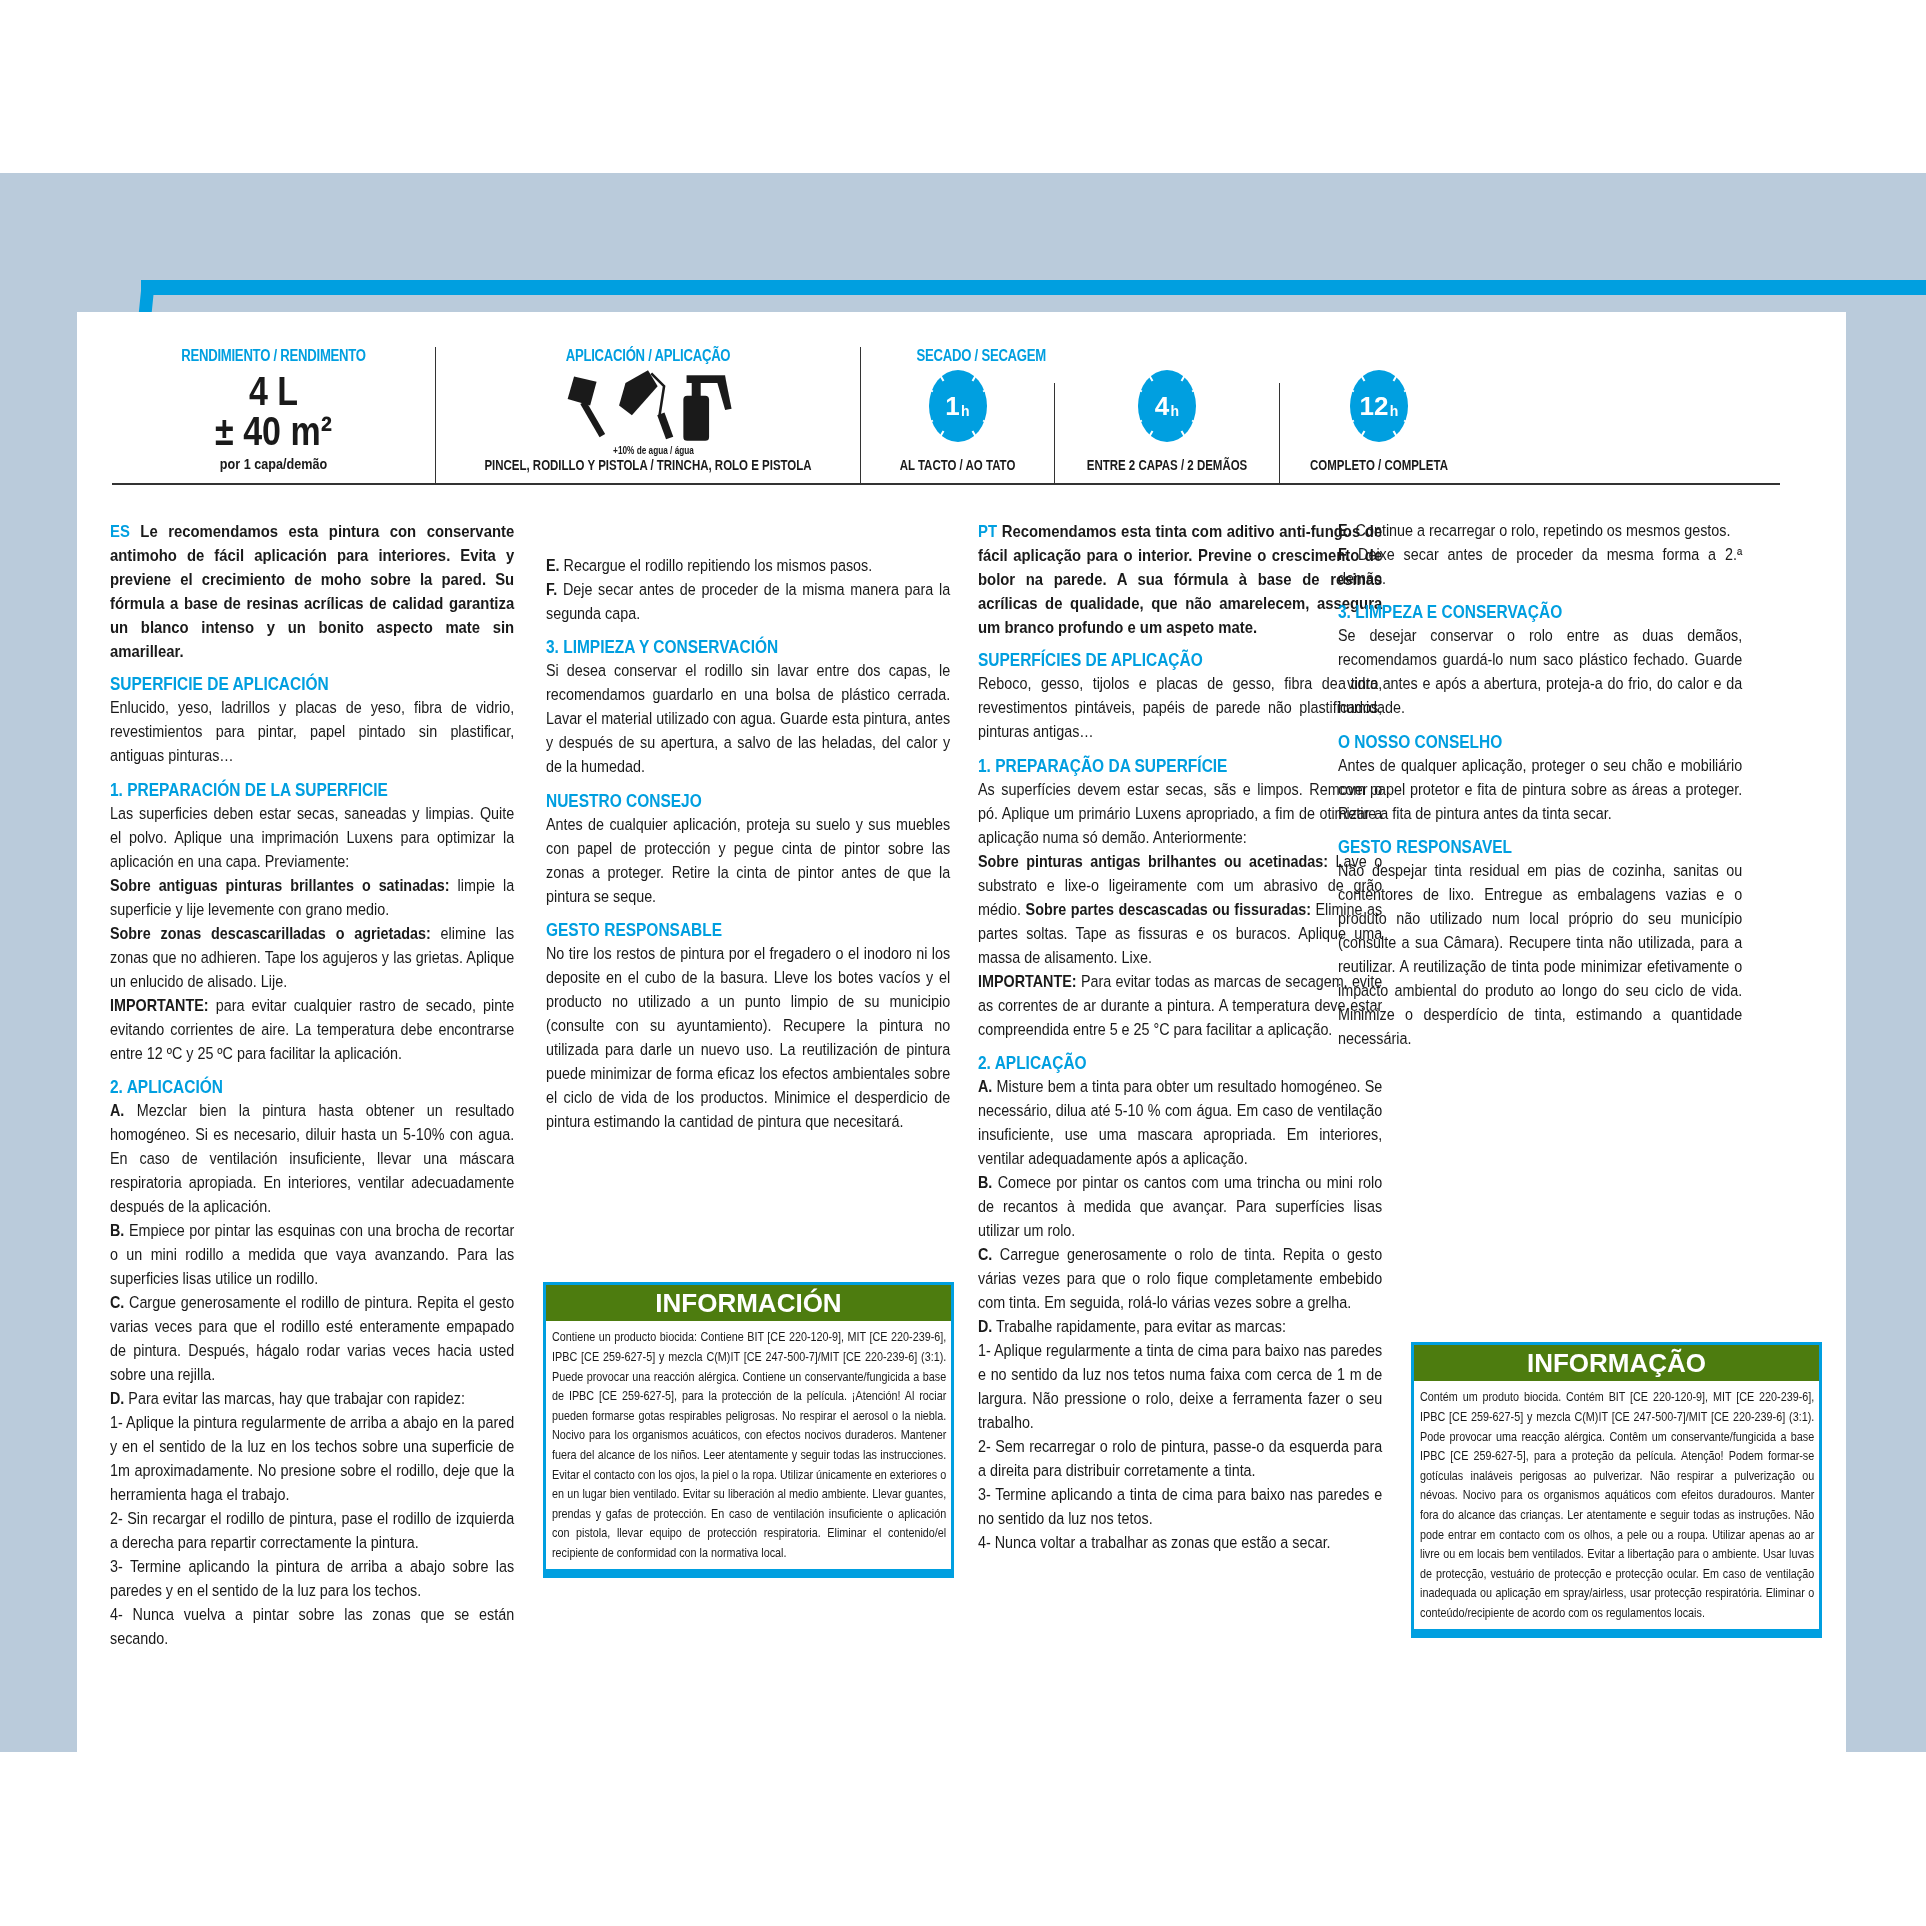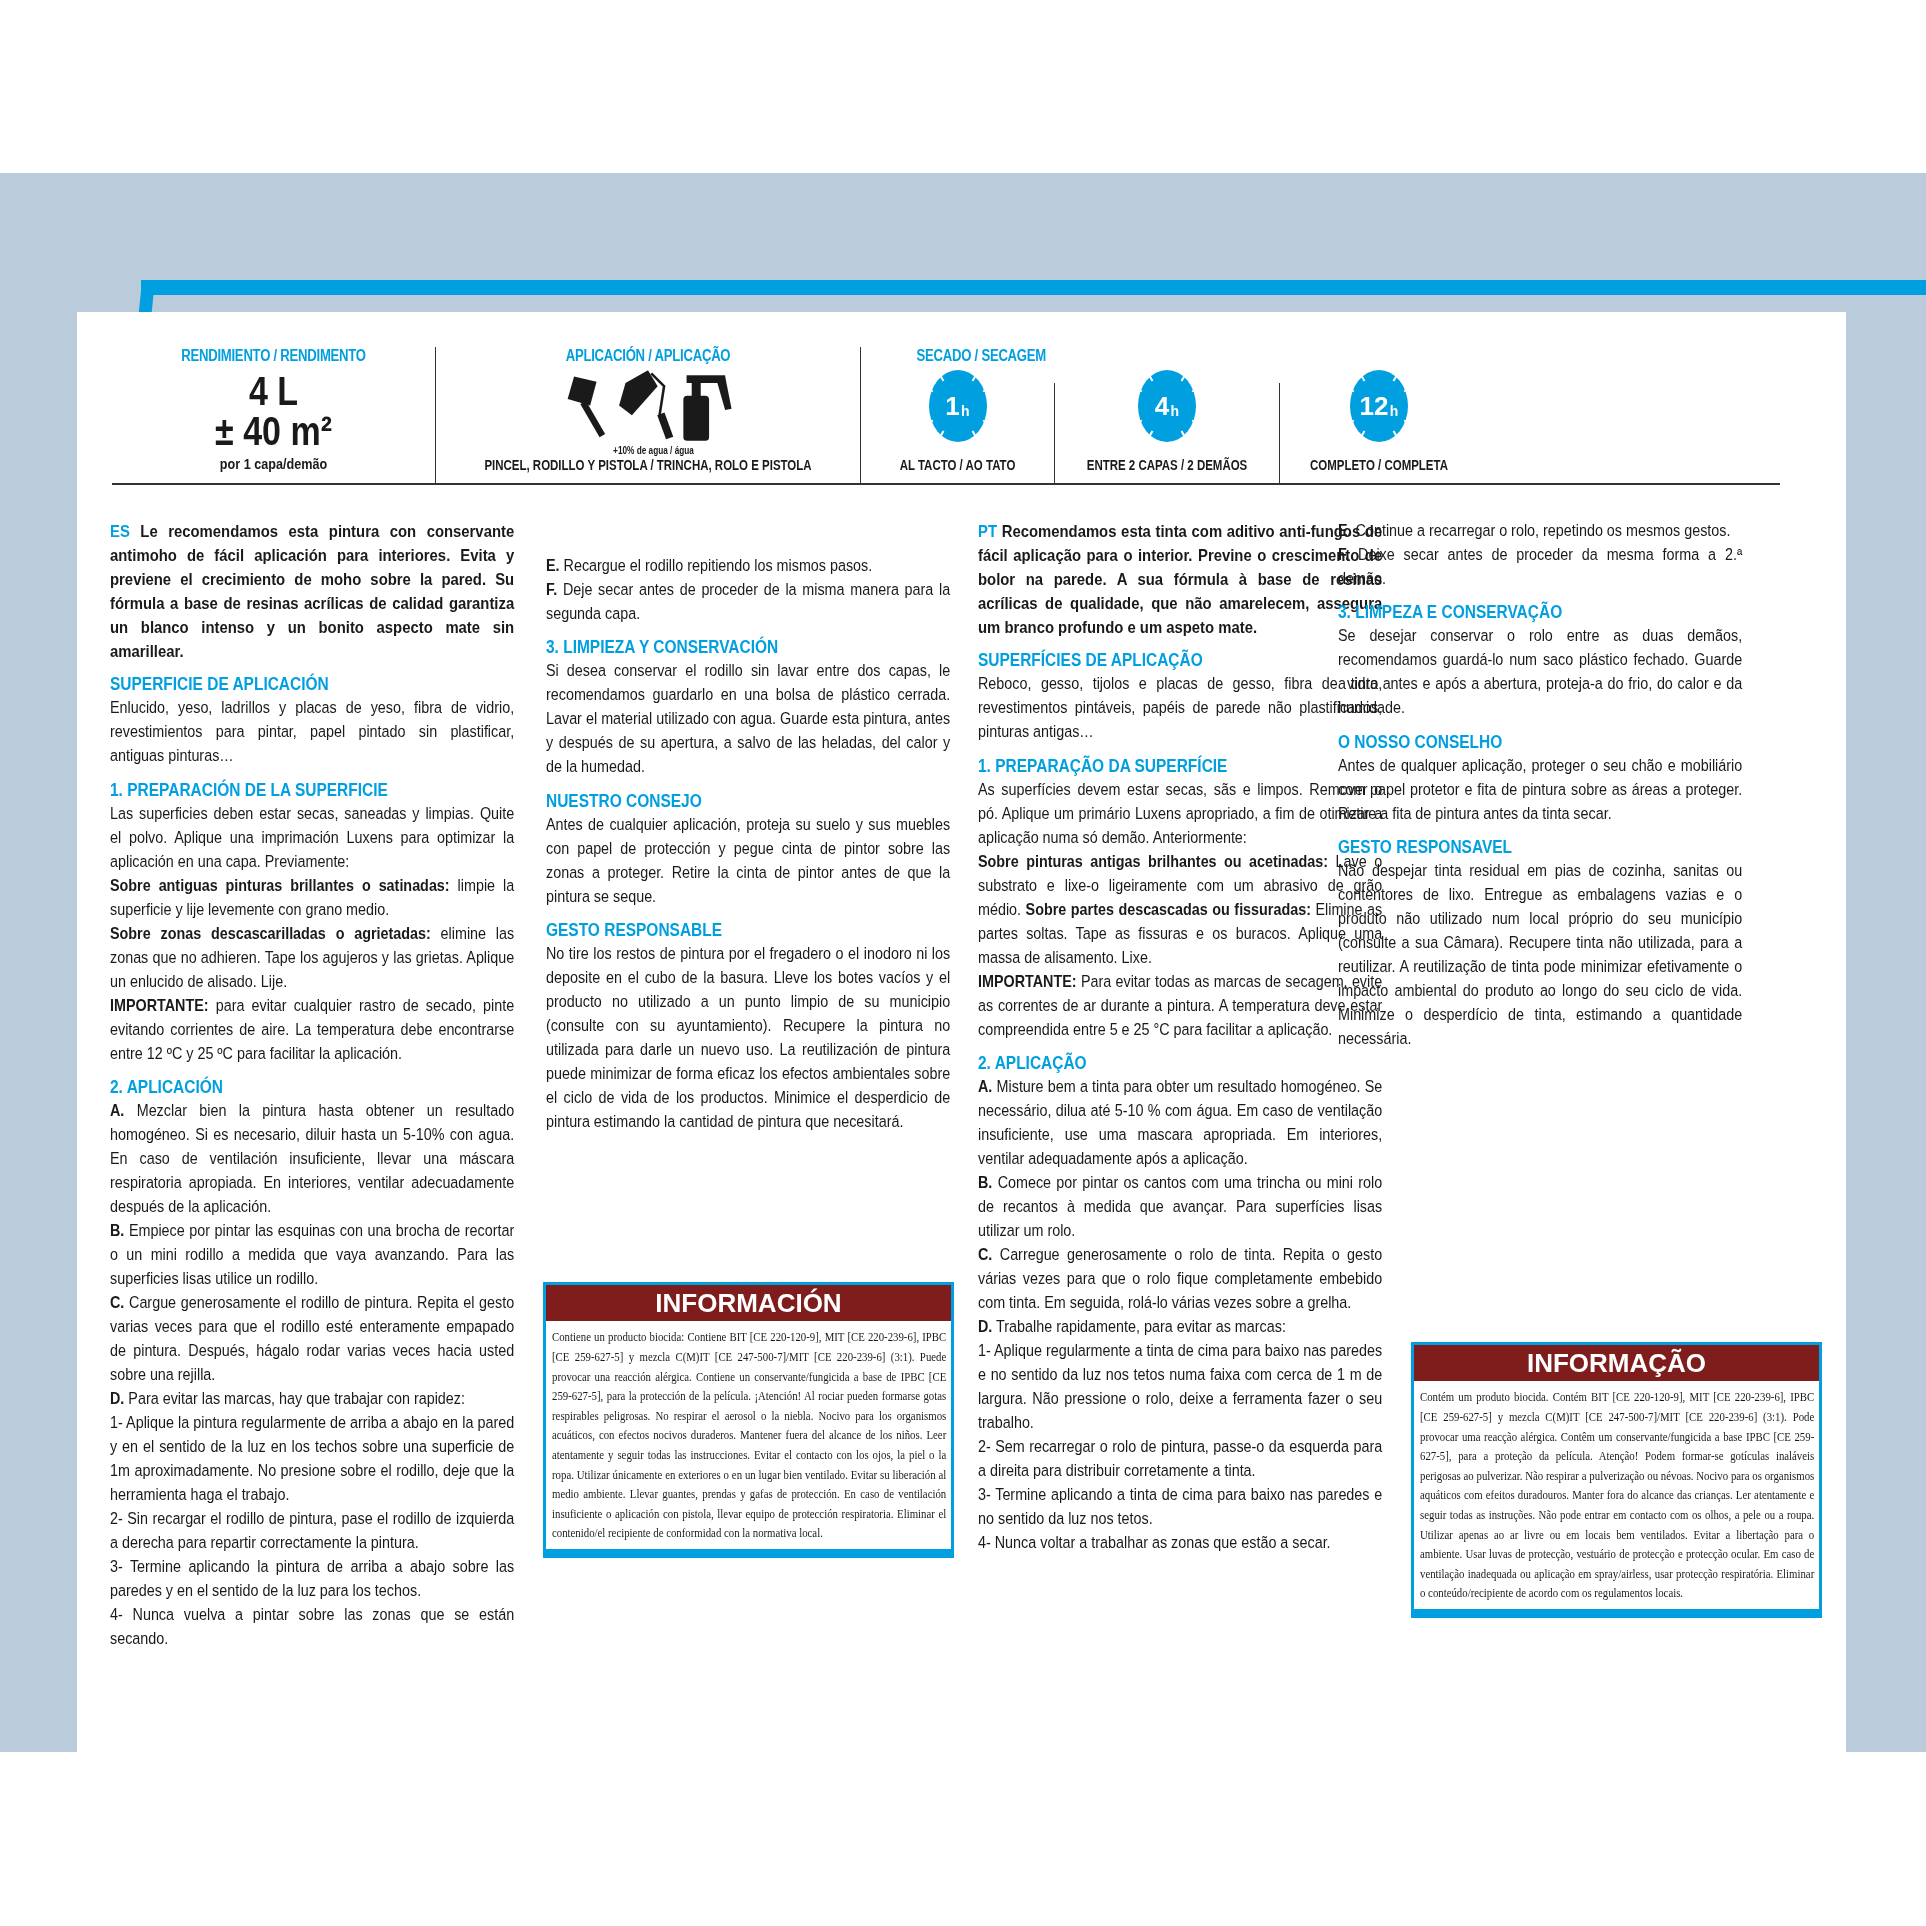--- a/index.html
+++ b/index.html
@@ -28,22 +28,22 @@
   .col { position: absolute; top: 519px; width: 404px; font-size: 16.7px; line-height: 24px; text-align: justify; }
   .col p { margin: 0; }
   .col .lead { font-weight: bold; font-size: 17.3px; line-height: 24px; }
   .col .lang { color: #009fe0; font-weight: bold; }
   .col h3 { color: #009fe0; font-weight: bold; font-size: 18px; line-height: 23px; margin-top: 10.3px; transform-origin: left; }
   .col b { font-weight: bold; }
   .cond { transform: scaleX(0.86); transform-origin: left top; width: 470px; }
 
   
   .info { position: absolute; width: 411px; border: 3.9px solid #009fe0; border-bottom-width: 9px; background: #fff; }
-  .info-title { background: #7f1d1d; color: #fff; font-weight: bold; font-size: 26px; text-align: center; line-height: 36px; }
-  .info-body { padding: 6.4px 5.1px 6.4px 6.4px; font-size: 13px; line-height: 19.6px; text-align: justify; font-family: Liberation Serif, serif; }
+  .info-title { background: #4d7c0f; color: #fff; font-weight: bold; font-size: 26px; text-align: center; line-height: 36px; }
+  .info-body { padding: 6.4px 5.1px 6.4px 6.4px; font-size: 13px; line-height: 19.6px; text-align: justify; }
   .info-body .cond2 { transform: scaleX(0.83); transform-origin: left top; width: 475px; }
 </style>
 </head>
 <body>
 
 <div class="bg-band"></div>
 <svg class="blue-slant" viewBox="0 0 180 800" style="position:absolute;left:39px;top:280px;width:116px;height:1473px" preserveAspectRatio="none">
   <polygon points="160,0 180,0 110,240 30,2294 10,2294 90,240" fill="#009fe0"></polygon>
 </svg>
 <div class="blue-bar"></div>

